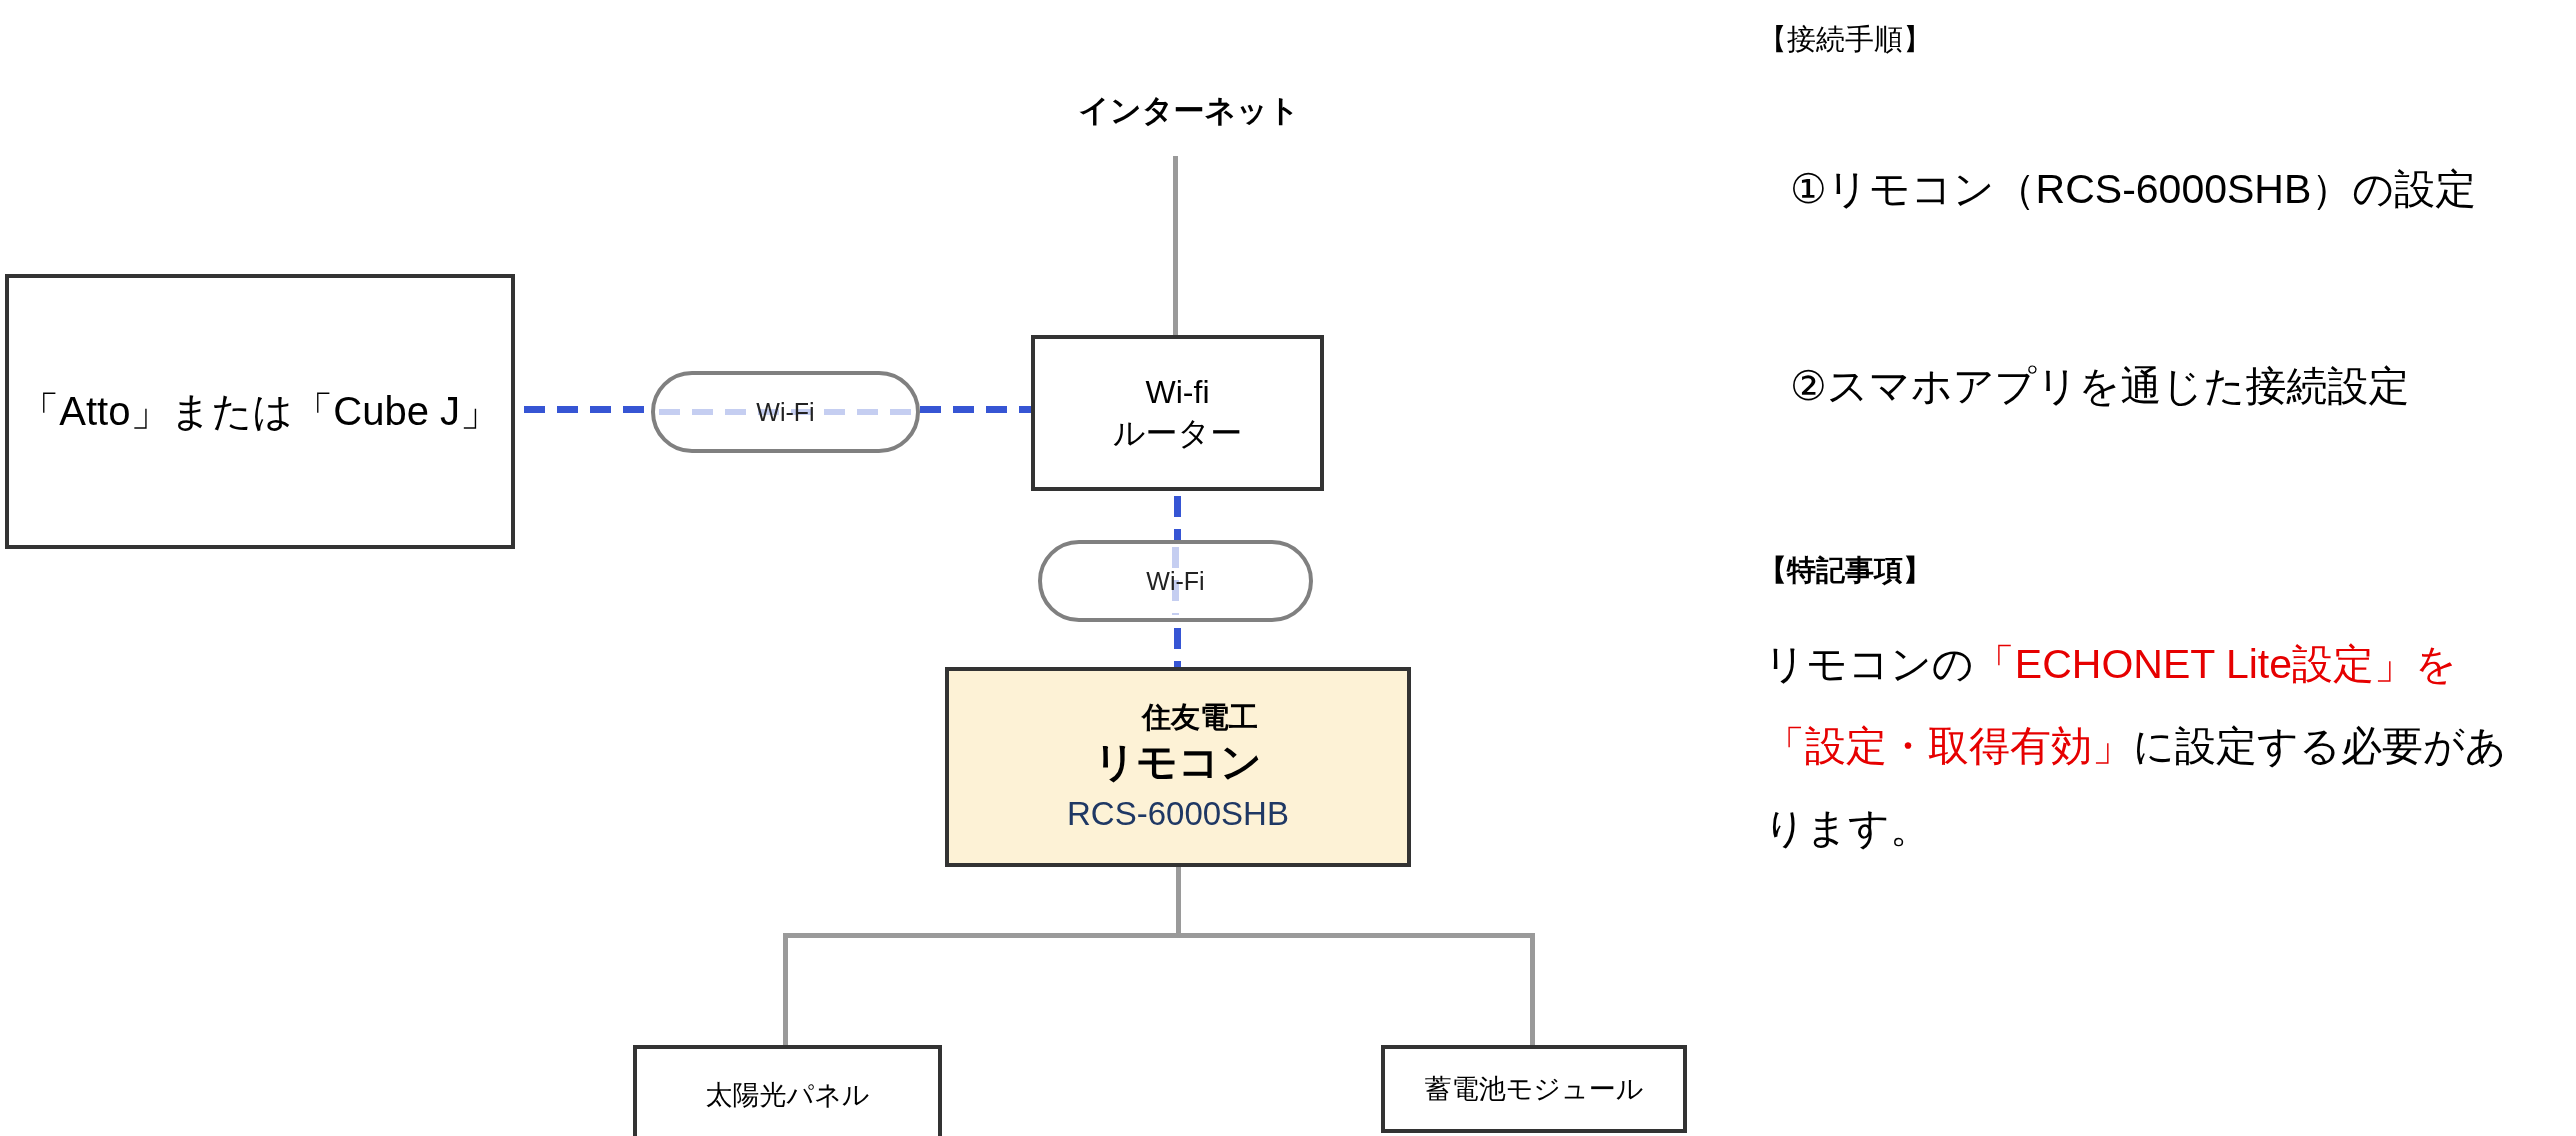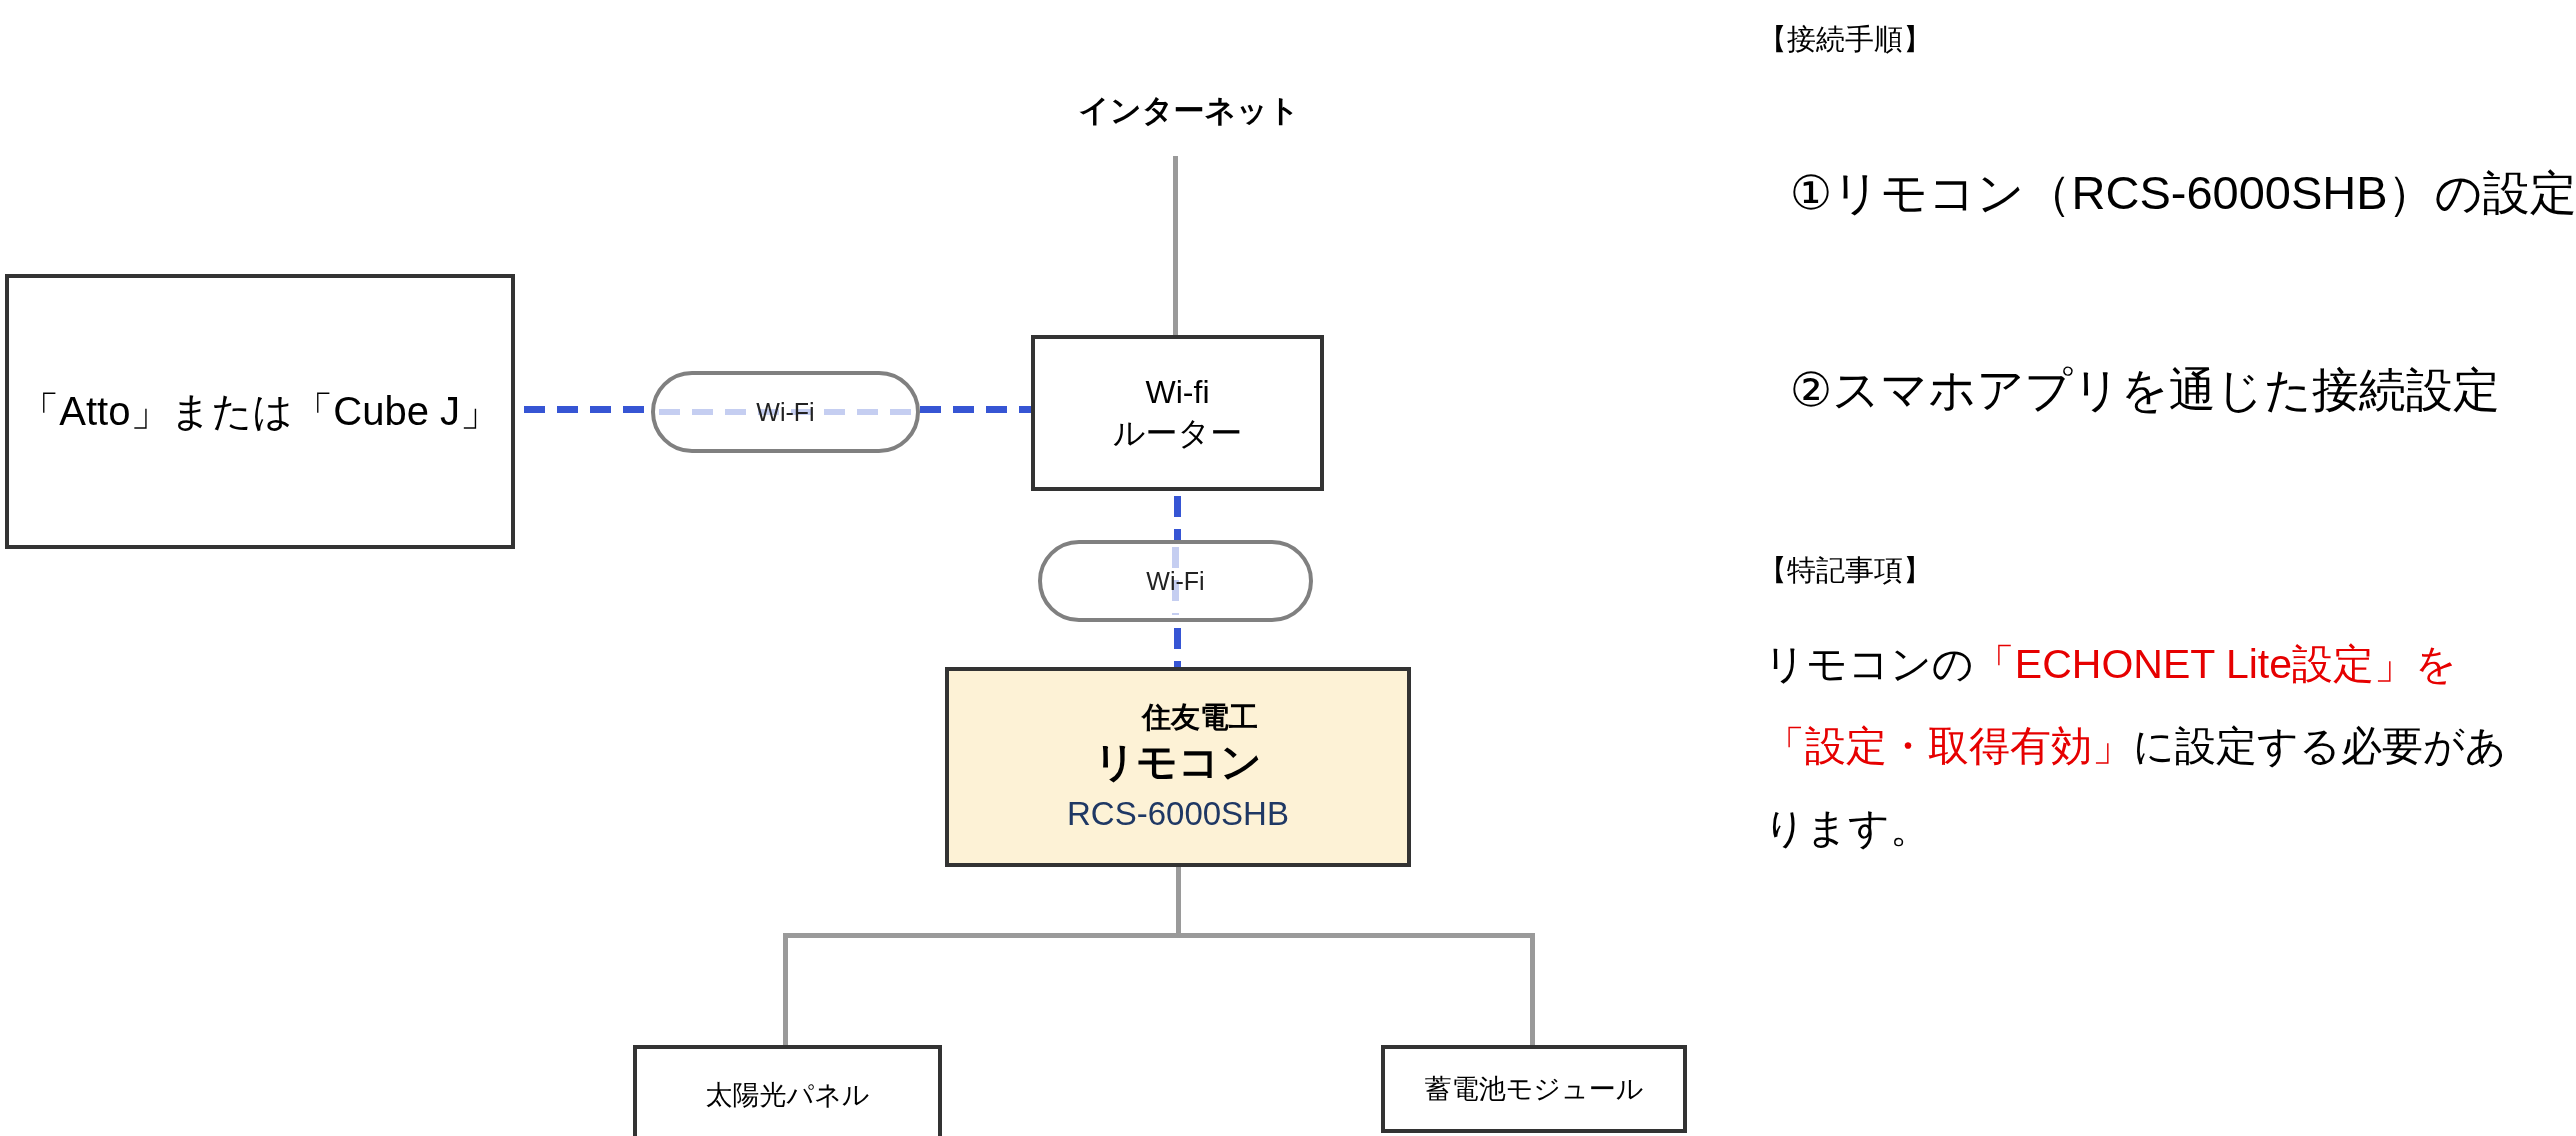--- a/index.html
+++ b/index.html
@@ -63,25 +63,25 @@
   .pill-label{position:relative;z-index:2;}
   .pill-left{left:651px;top:371px;width:269px;height:82px;}
   .pill-mid{left:1038px;top:540px;width:275px;height:82px;}
 
   
   .inet-label{
     left:1056px;top:90px;width:266px;
     font-size:31px;text-align:center;font-weight:bold;
   }
   .note-h{font-size:29px;white-space:nowrap;}
-  .note-step{font-size:47px;white-space:nowrap;}
+  .note-step{font-size:41px;white-space:nowrap;}
   .h-procedure{left:1758px;top:20px;}
   .step1{left:1790px;top:162px;}
   .step2{left:1790px;top:359px;}
-  .h-special{left:1758px;top:551px;}
+  .h-special{left:1758px;top:551px;font-weight:bold;}
   .note-para{
     left:1764px;top:623px;width:772px;
     font-size:41px;line-height:82px;
     text-align:left;
   }
   .red{color:#e60000;}
 </style>
 </head>
 <body>
 

